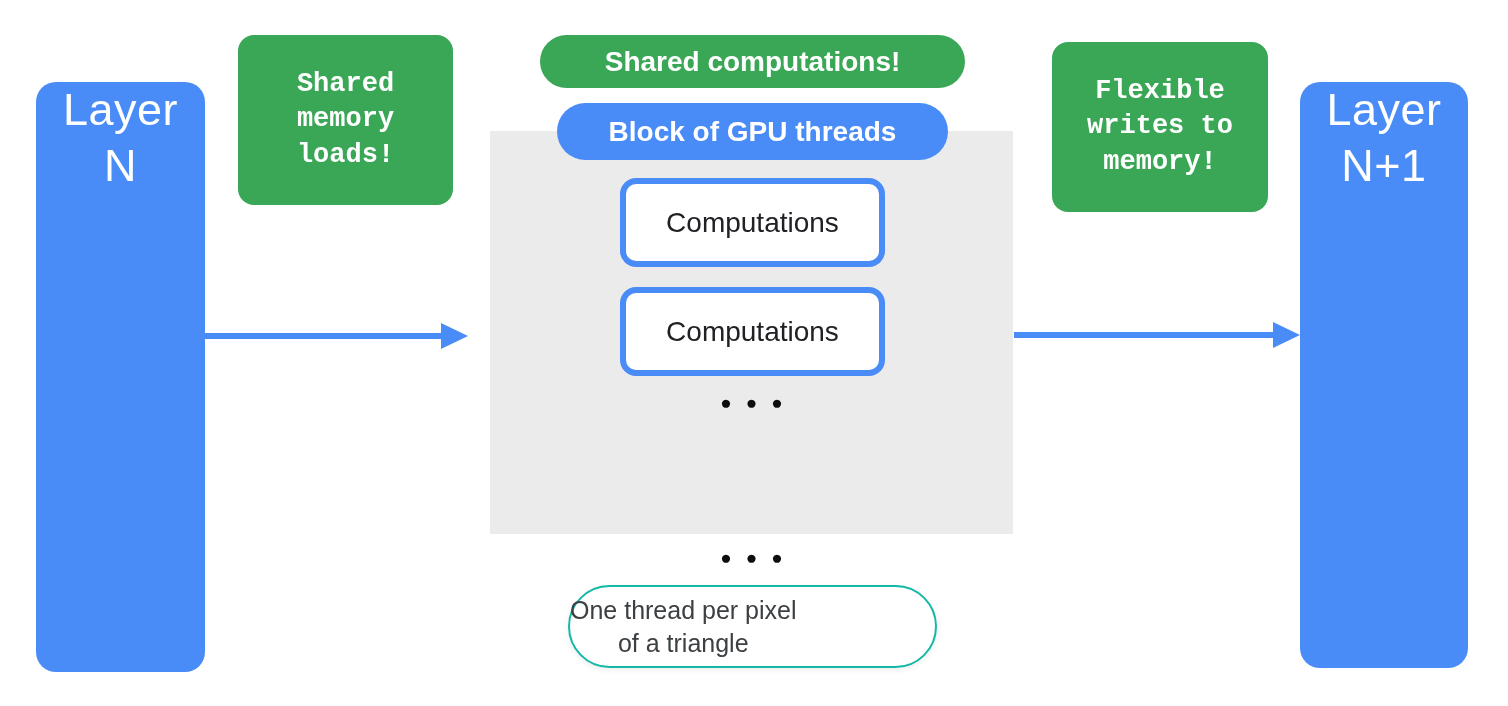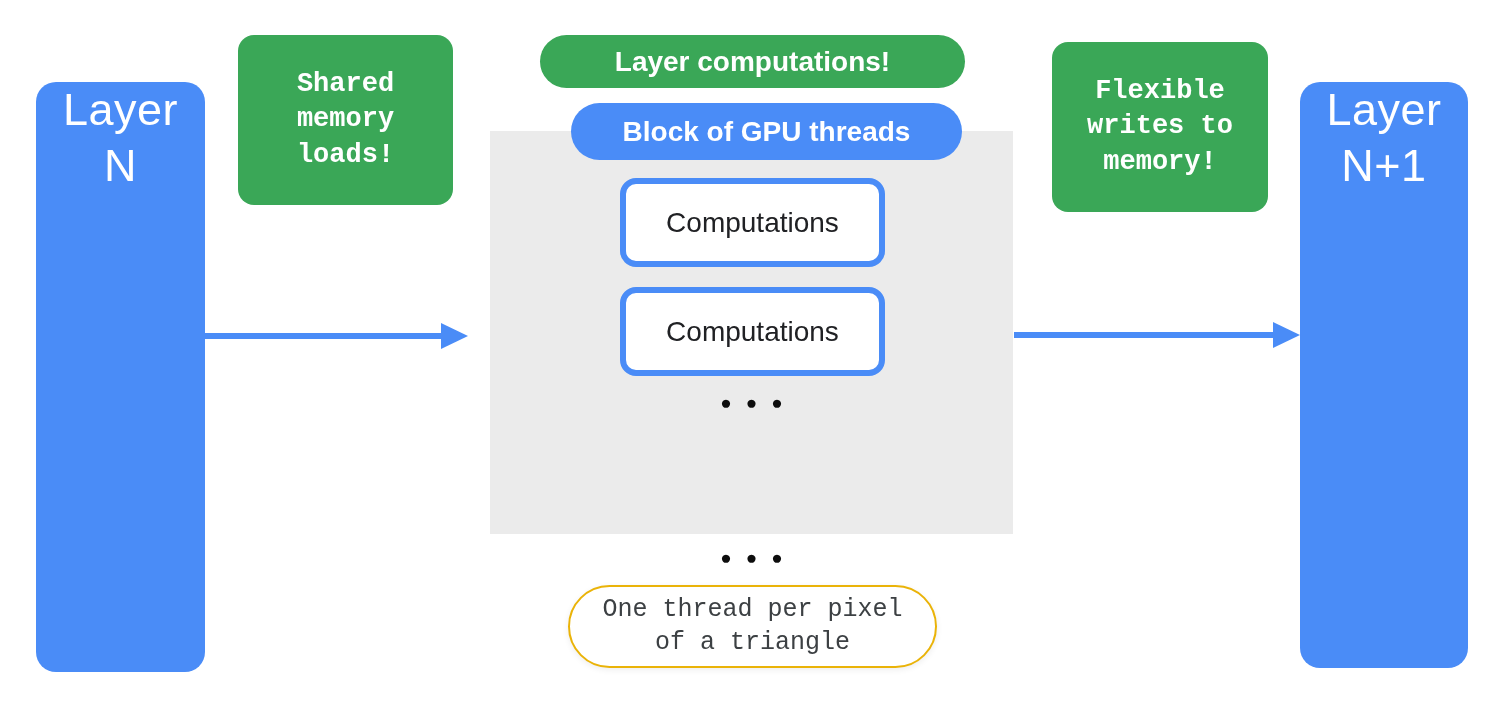--- a/index.html
+++ b/index.html
@@ -63,21 +63,21 @@
     position: absolute;
     display: flex;
     align-items: center;
     justify-content: center;
     border-radius: 30px;
     color: #ffffff;
     font-size: 28px;
     font-weight: 700;
   }
   .pill-green { left: 540px; top: 35px;  width: 425px; height: 53px; background: var(--green); }
-  .pill-blue  { left: 571px; top: 103px; width: 391px; height: 57px; background: var(--blue); z-index: 2; }
+  .pill-blue  { left: 557px; top: 103px; width: 391px; height: 57px; background: var(--blue); z-index: 2; }
   
   .gpu-block {
     position: absolute;
     left: 490px; top: 131px;
     width: 523px; height: 403px;
     background: var(--block-gray);
     z-index: 1;
   }
   
   .thread-box {
@@ -115,27 +115,26 @@
     line-height: 1;
   }
   .dots-inner { top: 393px; }
   .dots-outer { top: 548px; }
   
   .note-pill {
     position: absolute;
     left: 568px; top: 585px;
     width: 369px; height: 83px;
     background: #ffffff;
-    border: 2px solid #eab308;
+    border: 2px solid #14b8a6;
     border-radius: 42px;
     box-shadow: 0 2px 6px rgba(0,0,0,0.07);
     display: flex;
     align-items: center;
-    justify-content: center;
-    font-family: Liberation Mono, monospace;
+    justify-content: flex-start;
   }
   .note-label {
     color: #3c4043;
     font-size: 25px;
     line-height: 1.3;
     text-align: center;
     white-space: pre-line;
   }
   
   .arrow {
@@ -164,21 +163,21 @@
 N</div>
   </div>
 
   <div class="callout callout-left">
     <div class="callout-label">Shared
 memory
 loads!</div>
   </div>
 
   <div class="pill pill-green">
-    <span>Layer computations!</span>
+    <span>Shared computations!</span>
   </div>
 
   <div class="pill pill-blue">
     <span>Block of GPU threads</span>
   </div>
 
   <div class="gpu-block"></div>
 
   <div class="thread-box thread-box-1">
     <span>Computations</span>

